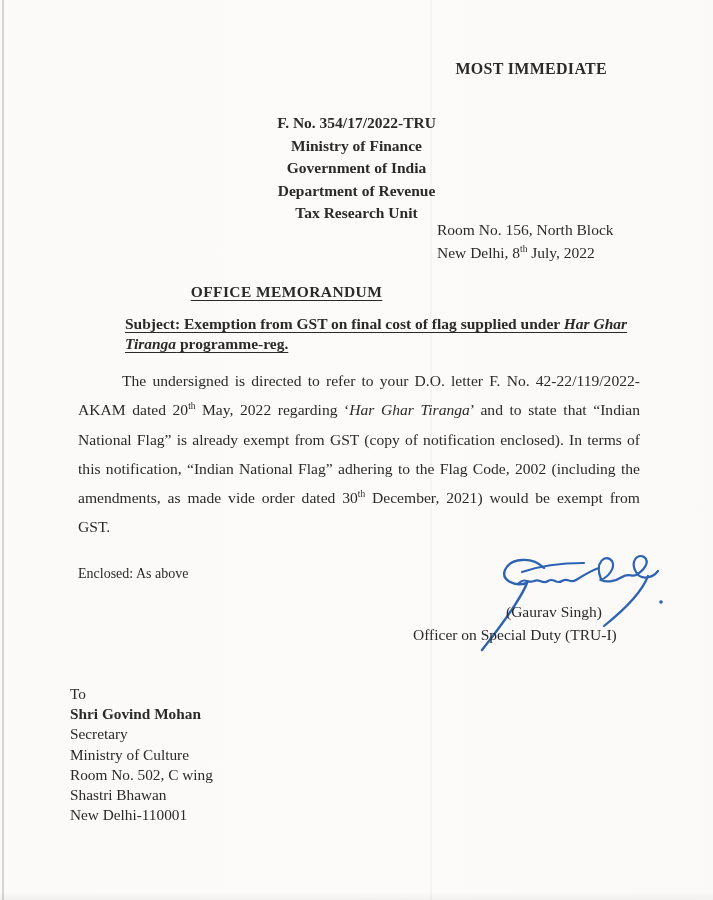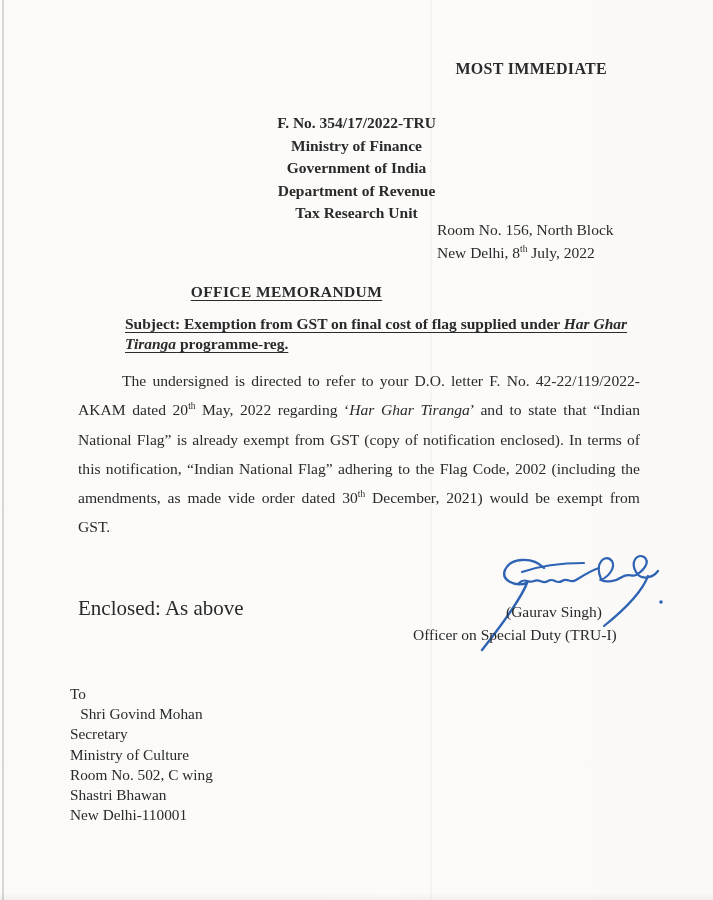--- a/index.html
+++ b/index.html
@@ -24,21 +24,21 @@
   .scan-crease {
     position: absolute; left: 430px; top: 0; bottom: 0; width: 2px;
     background: rgba(120,115,110,0.06);
   }
   .scan-shade-bottom {
     position: absolute; left: 0; right: 0; bottom: 0; height: 8px;
     background: linear-gradient(180deg, rgba(0,0,0,0) 0%, rgba(0,0,0,0.04) 100%);
   }
 
   .abs { position: absolute; }
-  .bold { font-weight: normal; text-align: center; }
+  .bold { font-weight: bold; }
 
   sup { font-size: 0.6em; vertical-align: super; line-height: 0; }
   i { font-style: italic; }
 
   .priority {
     top: 60px; right: 106px;
     font-size: 16px; font-weight: bold; letter-spacing: 0.3px;
   }
   .letterhead {
     top: 96px; left: 0; width: 713px;
@@ -68,22 +68,22 @@
     font-size: 15.5px; font-weight: bold;
     line-height: 20px;
   }
   .body-para {
     top: 366px; left: 78px; width: 562px;
     font-size: 15.6px; line-height: 29.3px;
     text-align: justify;
     text-indent: 44px;
   }
   .enclosure {
-    top: 596px; left: 78px;
-    font-size: 21px;
+    top: 566px; left: 78px;
+    font-size: 14px;
   }
   .signature-svg {
     top: 548px; left: 464px;
     width: 204px; height: 110px;
   }
   .signatory-name {
     top: 603px; left: 490px; width: 128px;
     text-align: center;
     font-size: 15.5px;
   }

